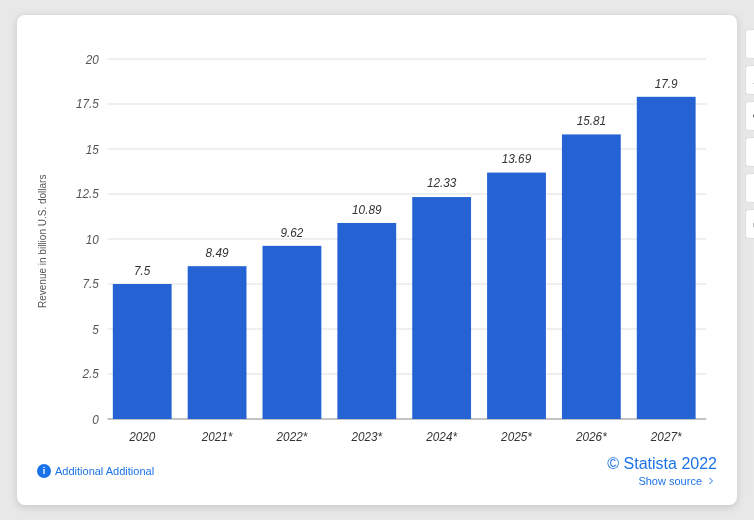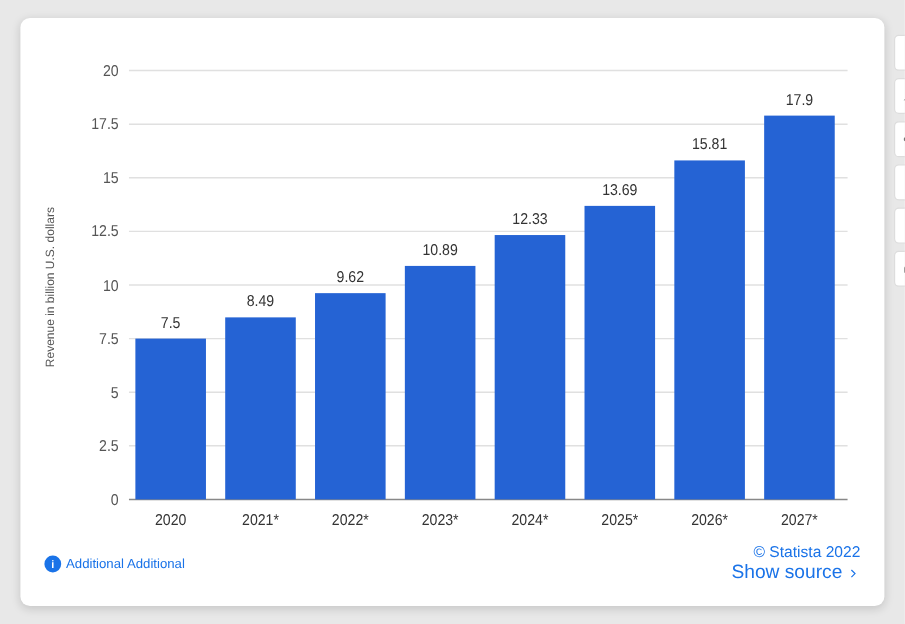--- a/index.html
+++ b/index.html
@@ -56,20 +56,21 @@
       display: flex;
       align-items: center;
       justify-content: center;
       margin-right: 6px;
       white-space: nowrap;
     }
     .chart-inner {
       flex: 1;
       display: flex;
       flex-direction: column;
+      font-style: italic;
     }
     .gridlines-and-bars {
       flex: 1;
       position: relative;
       margin-bottom: 4px;
     }
     svg.chart-svg {
       width: 100%;
       height: 100%;
       overflow: visible;
@@ -88,25 +89,25 @@
       gap: 4px;
     }
     .footer-right {
       display: flex;
       flex-direction: column;
       align-items: flex-end;
       gap: 2px;
     }
     .statista-credit {
       color: #1a73e8;
-      font-size: 13px;
+      font-size: 16px;
     }
     .show-source {
       color: #1a73e8;
-      font-size: 16px;
+      font-size: 11px;
       cursor: pointer;
       display: flex;
       align-items: center;
       gap: 3px;
     }
     .info-icon {
       width: 14px;
       height: 14px;
       border-radius: 50%;
       background: #1a73e8;

